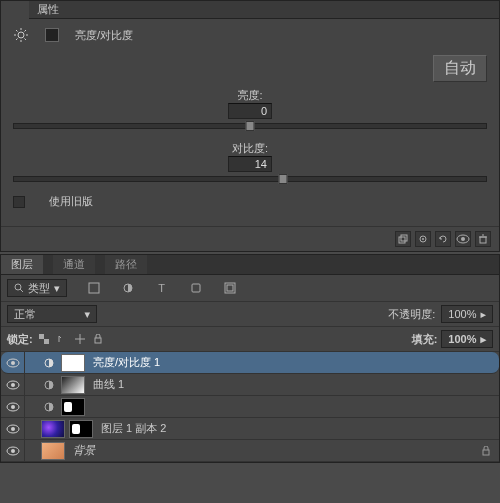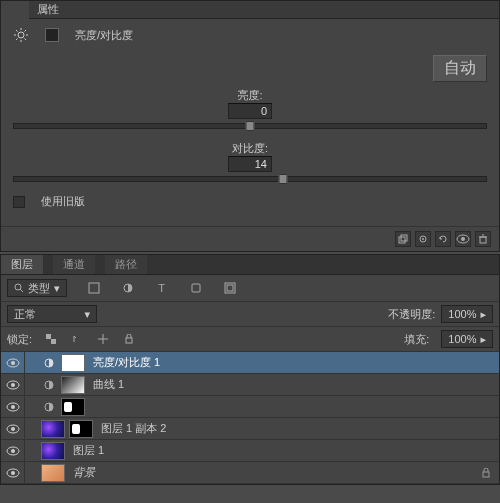--- a/index.html
+++ b/index.html
@@ -12,34 +12,34 @@
 .prop-title-row { display: flex; align-items: center; gap: 16px; margin-bottom: 12px; }
 .sun-icon { width: 16px; height: 16px; display: inline-flex; align-items: center; justify-content: center; }
 .square-icon { width: 14px; height: 14px; background: #222; border: 1px solid #666; }
 .auto-row { display: flex; justify-content: flex-end; margin-bottom: 6px; }
 .btn { background: #555; border: 1px solid #333; border-top-color: #666; border-left-color: #666; padding: 2px 10px; color: #ccc; font-size: 16px; cursor: pointer; }
 .slider-row { display: flex; align-items: center; justify-content: space-between; margin: 4px 0 2px; flex-direction: column; }
 .slider-label { font-size: 11px; }
 .value-box { background: #333; border: 1px solid #222; border-top-color: #111; width: 44px; height: 16px; text-align: right; padding: 1px 4px; font-size: 11px; color: #ddd; }
 .slider-track { position: relative; height: 6px; background: #333; border: 1px solid #222; margin: 4px 0 12px; }
 .slider-thumb { position: absolute; top: -3px; width: 9px; height: 10px; background: #888; border: 1px solid #333; transform: translateX(-50%); }
-.checkbox-row { display: flex; align-items: center; gap: 16px; margin-top: 4px; }
+.checkbox-row { display: flex; align-items: center; gap: 24px; margin-top: 4px; }
 .chk { width: 12px; height: 12px; background: #333; border: 1px solid #222; }
 .prop-footer { display: flex; justify-content: flex-end; gap: 4px; padding: 4px 8px; border-top: 1px solid #333; }
 .footer-icon { width: 16px; height: 16px; background: #3a3a3a; border: 1px solid #2a2a2a; display: inline-flex; align-items: center; justify-content: center; cursor: pointer; }
 .layers-panel { margin-top: 2px; }
 .tabs-row { display: flex; background: #333; border-bottom: 1px solid #222; gap: 8px; }
 .layer-toolbar { display: flex; align-items: center; gap: 20px; padding: 4px 6px; border-bottom: 1px solid #333; background: #444; }
 .dropdown { background: #3a3a3a; border: 1px solid #222; padding: 1px 6px; font-size: 11px; display: inline-flex; align-items: center; gap: 4px; height: 18px; }
 .mini-icon { width: 14px; height: 14px; display: inline-flex; align-items: center; justify-content: center; color: #aaa; }
 .opacity-row { display: flex; align-items: center; gap: 6px; padding: 3px 6px; border-bottom: 1px solid #333; }
-.lock-row { display: flex; align-items: center; gap: 12px; padding: 3px 6px; border-bottom: 1px solid #333; }
+.lock-row { display: flex; align-items: center; gap: 4px; padding: 3px 6px; border-bottom: 1px solid #333; font-weight: bold; }
 .layer-list { }
 .layer-row { display: flex; align-items: center; height: 22px; border-bottom: 1px solid #333; background: #444; }
-.layer-row.selected { background: #4a6a8a; color: #fff; }
+.layer-row.selected { background: #4a6a8a; color: #fff; border-radius: 7px; }
 .eye-col { width: 24px; display: flex; align-items: center; justify-content: center; border-right: 1px solid #333; height: 100%; }
 .link-col { width: 20px; display: flex; align-items: center; justify-content: center; height: 100%; }
 .thumb { width: 24px; height: 18px; background: #222; border: 1px solid #666; margin: 0 2px; }
 .thumb.white { background: #fff; }
 .thumb.curves { background: linear-gradient(135deg, #222 0%, #fff 100%); }
 .thumb.masked { background: #000; position: relative; }
 .thumb.masked::after { content: ''; position: absolute; left: 2px; top: 3px; width: 8px; height: 10px; background: #fff; border-radius: 2px; }
 .thumb.nebula { background: radial-gradient(circle at 30% 40%, #a050ff 0%, #3020a0 50%, #101040 100%); }
 .thumb.skin { background: linear-gradient(135deg, #f0b080 0%, #d08050 100%); }
 .layer-name { margin-left: 6px; font-size: 11px; }
@@ -275,31 +275,20 @@
             <circle cx="7" cy="5" r="2" fill="#ccc"></circle>
           </svg>
         </span>
       <span class="indent"></span>
       <span class="thumb nebula"></span>
       <span class="thumb masked"></span>
       <span class="layer-name">图层 1 副本 2</span>
     </div>
 
 
-    <div class="layer-row">
-      <span class="eye-col">
-          <svg class="eye-svg" viewBox="0 0 14 10">
-            <ellipse cx="7" cy="5" rx="6" ry="4" fill="none" stroke="#ccc"></ellipse>
-            <circle cx="7" cy="5" r="2" fill="#ccc"></circle>
-          </svg>
-        </span>
-      <span class="indent"></span>
-      <span class="thumb nebula"></span>
-      <span class="layer-name">图层 1</span>
-    </div>
 
     <div class="layer-row">
       <span class="eye-col">
           <svg class="eye-svg" viewBox="0 0 14 10">
             <ellipse cx="7" cy="5" rx="6" ry="4" fill="none" stroke="#ccc"></ellipse>
             <circle cx="7" cy="5" r="2" fill="#ccc"></circle>
           </svg>
         </span>
       <span class="indent"></span>
       <span class="thumb skin"></span>

